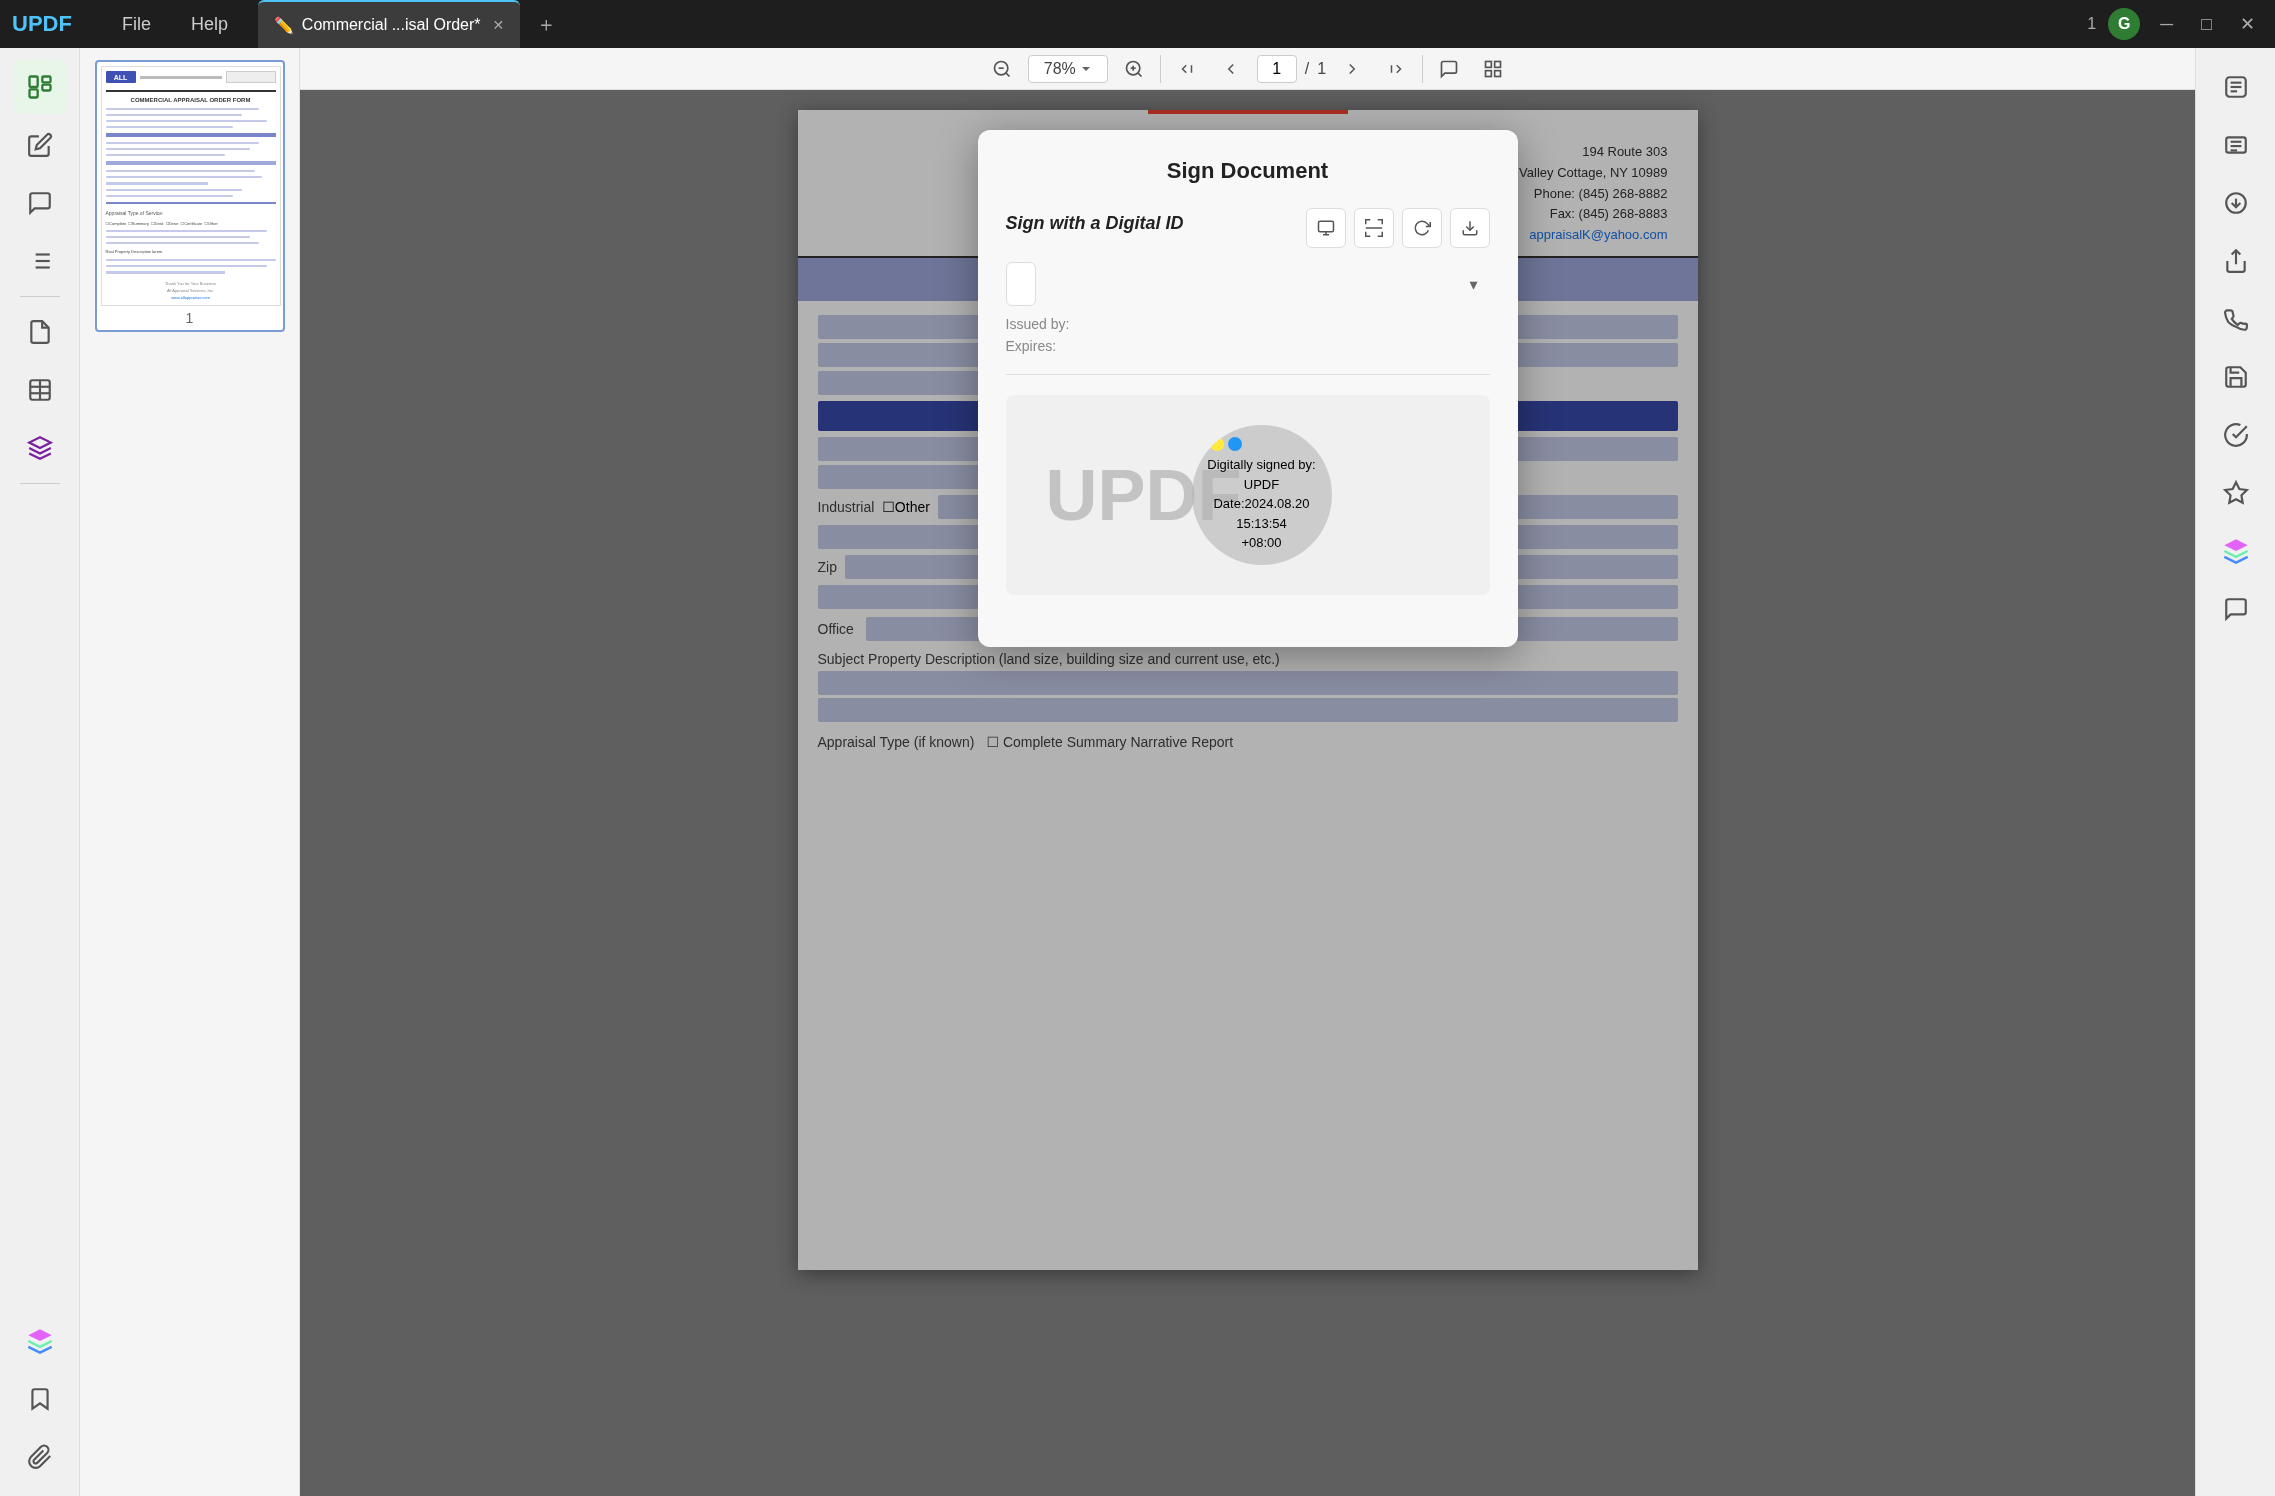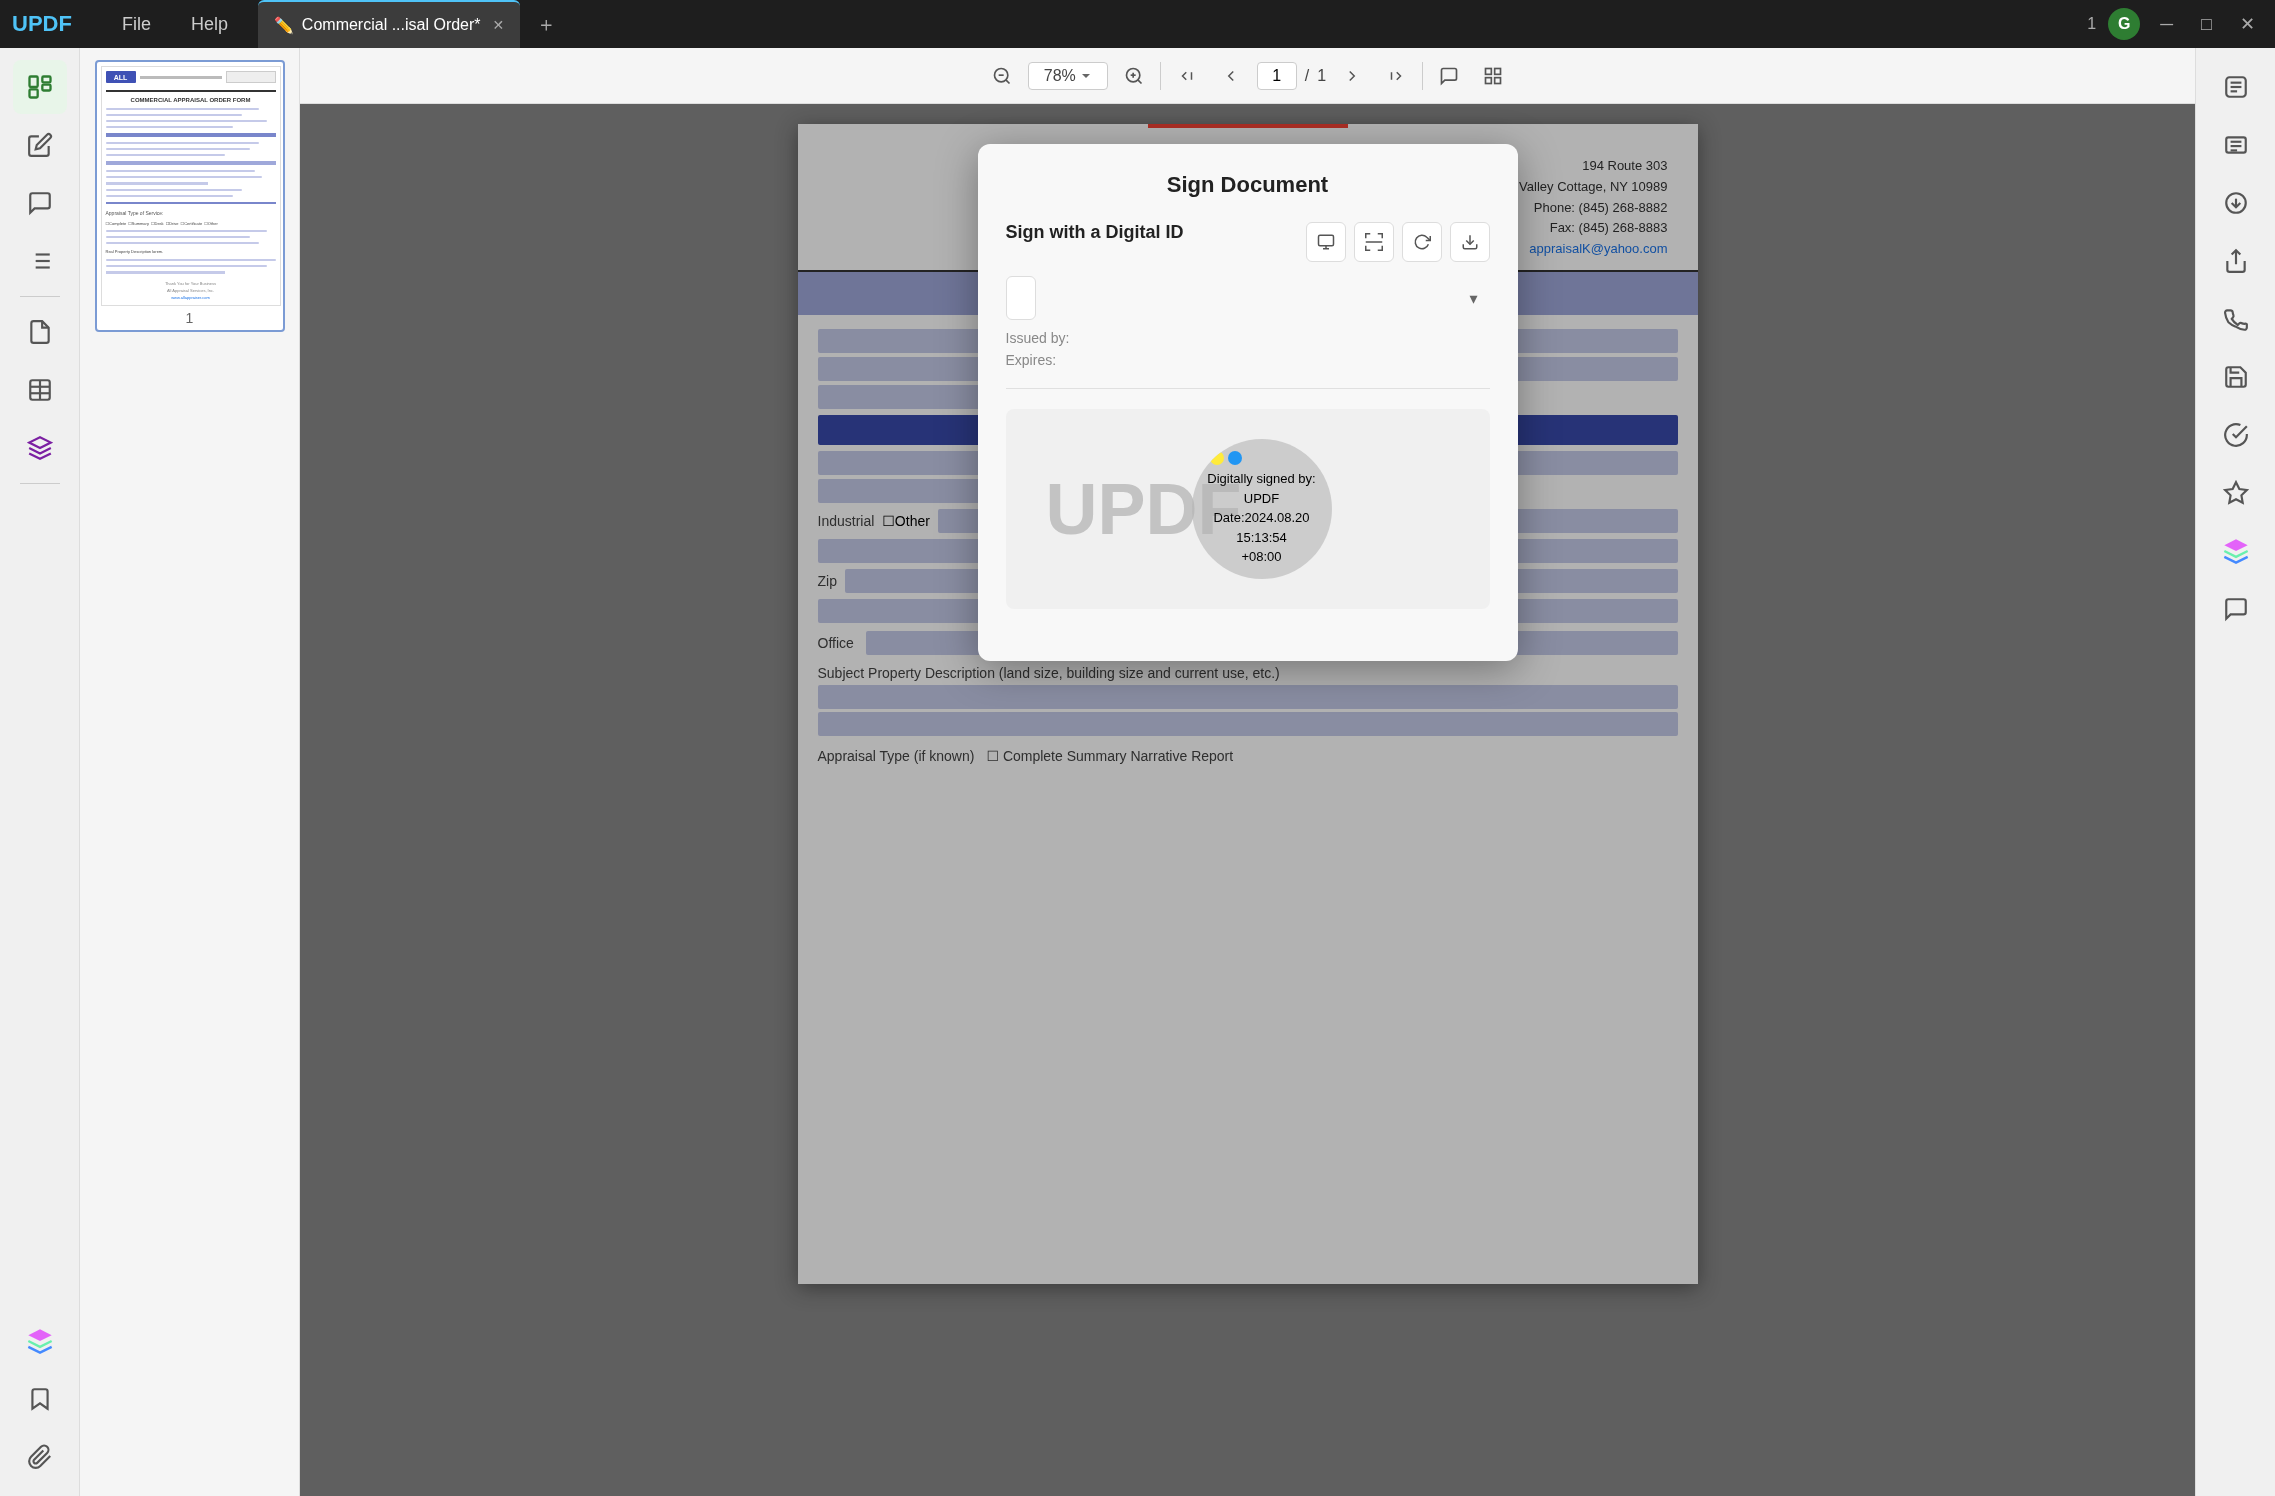--- a/index.html
+++ b/index.html
@@ -67,21 +67,21 @@
     .thumb-page-num { text-align: center; font-size: 14px; color: #666; margin-top: 4px; }
 
     
     .content-area {
       flex: 1; background: #888; position: relative; overflow: hidden;
       display: flex; flex-direction: column;
     }
 
     
     .toolbar {
-      background: #f5f5f5; border-bottom: 1px solid #ddd; height: 56px;
+      background: #f5f5f5; border-bottom: 1px solid #ddd; height: 42px;
       display: flex; align-items: center; justify-content: center; gap: 8px; padding: 0 20px;
     }
     .toolbar-group { display: flex; align-items: center; gap: 8px; }
     .toolbar-btn {
       width: 36px; height: 36px; display: flex; align-items: center; justify-content: center;
       border-radius: 4px; cursor: pointer; font-size: 18px; color: #555;
       border: none; background: transparent;
     }
     .toolbar-separator { width: 1px; height: 28px; background: #ccc; }
     .zoom-display {
@@ -477,21 +477,21 @@
             <span style="font-size:14px;color:#444;">Appraisal Type (if known)</span>
             <span style="font-size:14px;color:#444;">☐ Complete Summary Narrative Report</span>
           </div>
         </div>
       </div>
 
       <div class="modal-overlay">
         <div class="modal">
           <div class="modal-title">Sign Document</div>
 
-          <div style="display:flex;align-items:flex-start;justify-content:space-between;margin-bottom:14px;">
+          <div style="display:flex;align-items:flex-end;justify-content:space-between;margin-bottom:14px;font-style:italic;">
             <div class="modal-section-header">Sign with a Digital ID</div>
             <div style="display:flex;gap:8px;">
               <div class="modal-icon-btn">
                 <svg width="18" height="18" viewBox="0 0 24 24" fill="none" stroke="#555" stroke-width="2">
                   <rect x="2" y="3" width="20" height="14" rx="2"></rect>
                     <line x1="8" y1="21" x2="16" y2="21"></line>
                     <line x1="12" y1="17" x2="12" y2="21"></line>
                 </svg>
               </div>
               <div class="modal-icon-btn">

